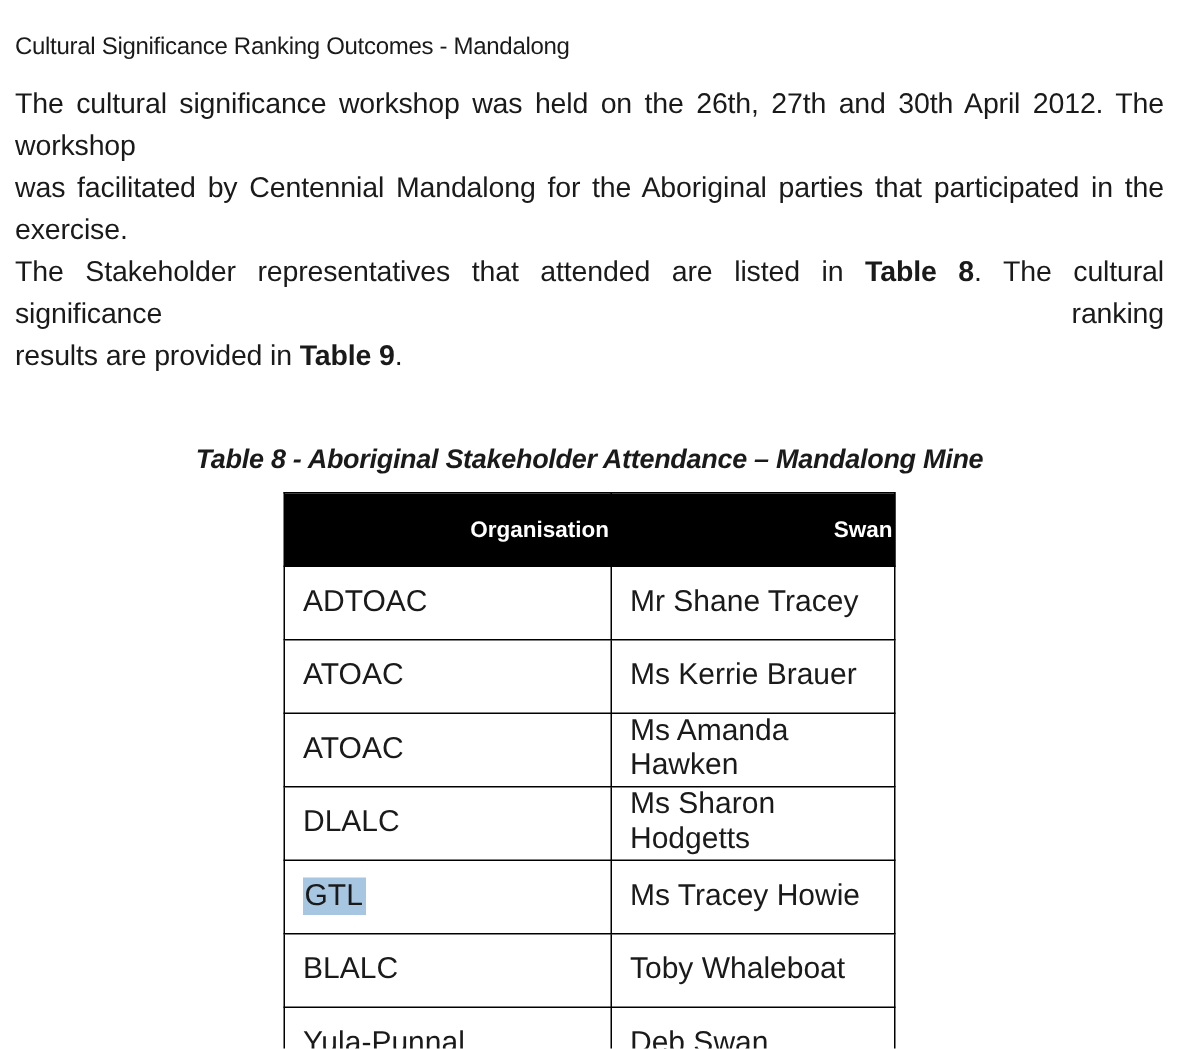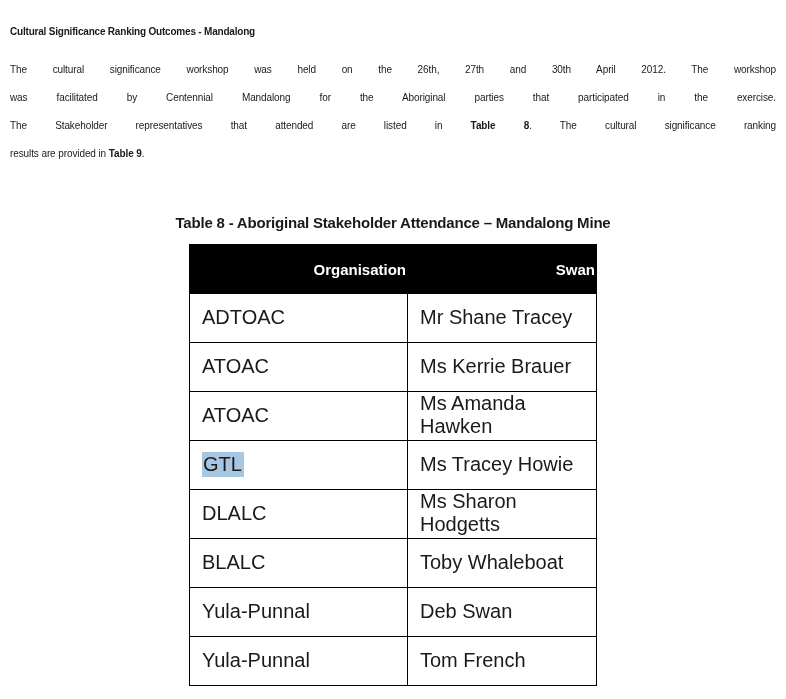--- a/index.html
+++ b/index.html
@@ -22,50 +22,51 @@
     color: var(--text);
     overflow: hidden;
   }
   .page {
     position: relative;
     width: 786px;
     height: 699px;
   }
   .doc-heading {
     margin: 22px 10px 0 10px;
-    font-size: 10px;
-    font-weight: bold;
+    font-size: 16px;
+    font-weight: normal;
     line-height: 19px;
     letter-spacing: -0.2px;
   }
   .paragraph {
     margin: 15px 10px 0 10px;
-    font-size: 10px;
+    font-size: 19px;
     line-height: 28px;
     letter-spacing: -0.1px;
   }
   .para-line {
     text-align: justify;
     text-align-last: justify;
   }
   .para-line.last {
     text-align: last;
     text-align-last: left;
   }
   .para-line strong {
     font-weight: bold;
     margin-top: 48px;
   }
   .table-caption {
     margin: 45px 10px 0 10px;
     text-align: center;
-    font-size: 15px;
+    font-size: 18px;
     font-weight: bold;
     line-height: 19px;
     letter-spacing: -0.2px;
+    font-style: italic;
   }
   table.att-table {
     margin: 12px auto 0 auto;
     border-collapse: collapse;
     table-layout: fixed;
     width: 407px;
   }
   table.att-table col.col-org { width: 218px; }
   table.att-table col.col-name { width: 189px; }
   table.att-table th {
@@ -125,26 +126,26 @@
       </tr>
       <tr>
         <td>ATOAC</td>
         <td>Ms Kerrie Brauer</td>
       </tr>
       <tr>
         <td>ATOAC</td>
         <td>Ms Amanda Hawken</td>
       </tr>
       <tr>
+        <td>DLALC</td>
+        <td>Ms Sharon Hodgetts</td>
+      </tr>
+      <tr>
         <td><span class="sel-highlight">GTL</span></td>
         <td>Ms Tracey Howie</td>
-      </tr>
-      <tr>
-        <td>DLALC</td>
-        <td>Ms Sharon Hodgetts</td>
       </tr>
       <tr>
         <td>BLALC</td>
         <td>Toby Whaleboat</td>
       </tr>
       <tr>
         <td>Yula-Punnal</td>
         <td>Deb Swan</td>
       </tr>
       <tr>

